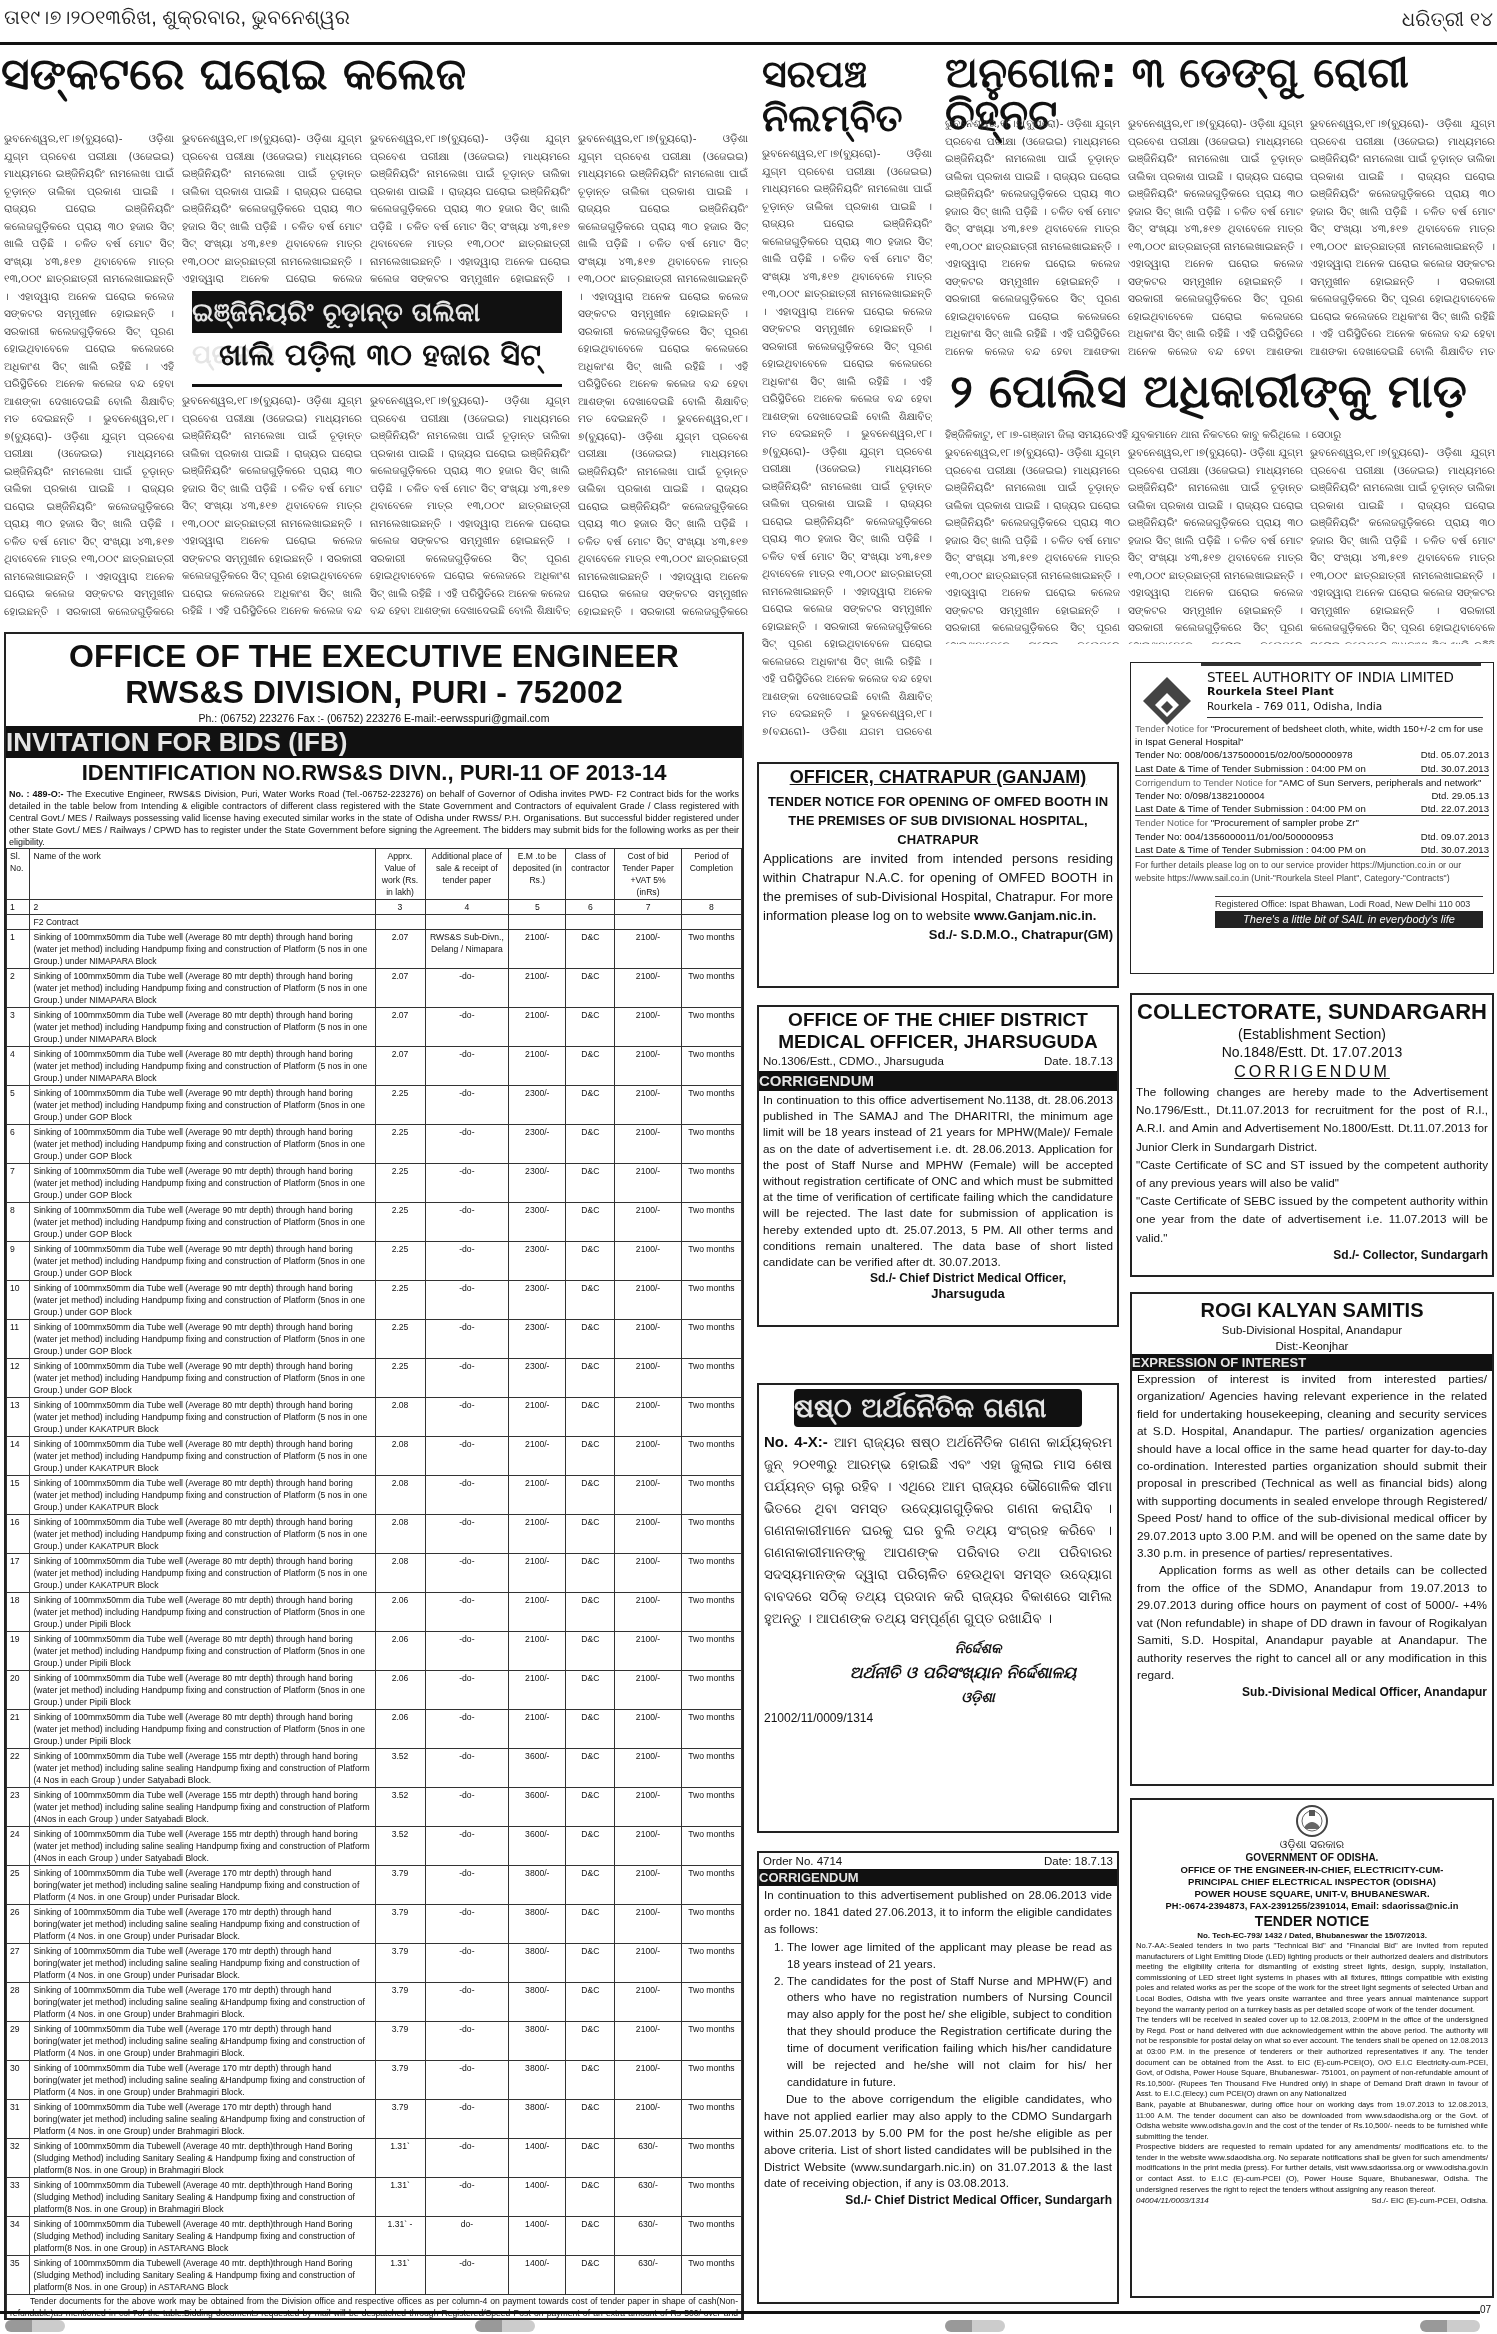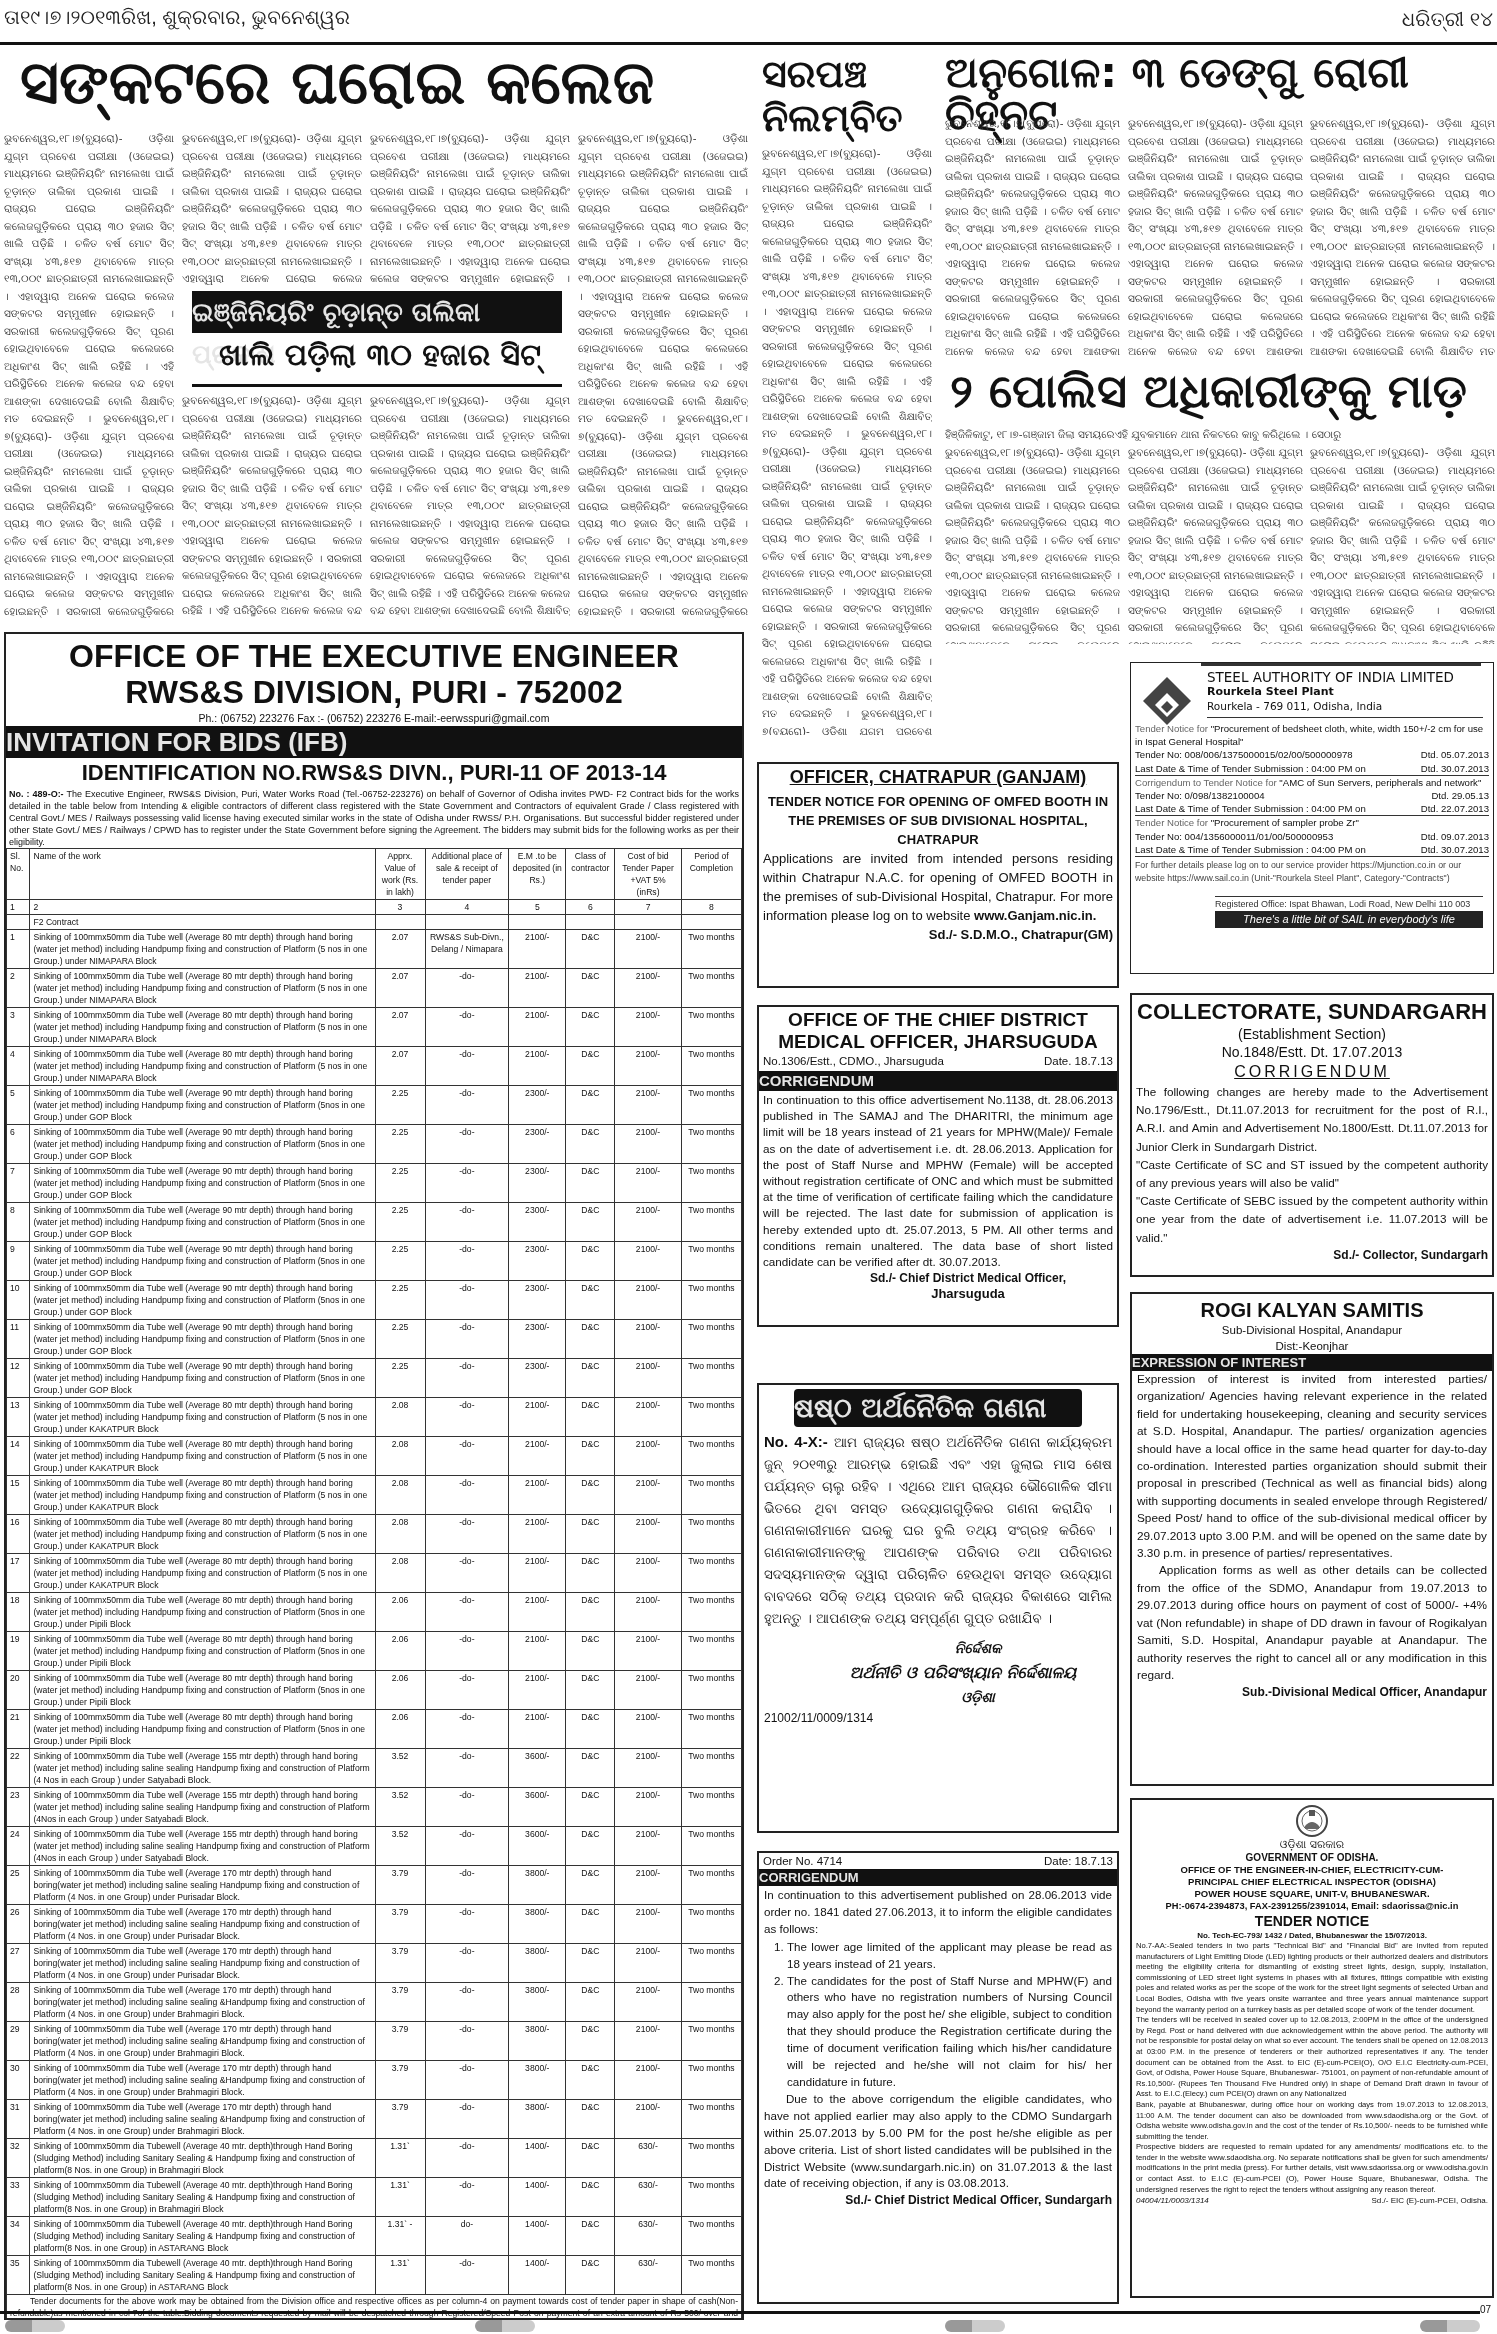--- a/index.html
+++ b/index.html
@@ -20,21 +20,21 @@
   .pill{height:12px;width:60px;border-radius:6px;background:linear-gradient(90deg,#999 0 45%,#ccc 45% 100%)}
 </style>
 </head>
 <body>
 
 <div class="abs top-bar">
   <div class="abs dateline">ତା୧୯।୭।୨୦୧୩ରିଖ, ଶୁକ୍ରବାର, ଭୁବନେଶ୍ୱର</div>
   <div class="abs pagename">ଧରିତ୍ରୀ ୧୪</div>
 </div>
 
-<div class="abs headline" style="left:20px;top:52px;font-size:60px;">ସଙ୍କଟରେ ଘରୋଇ କଲେଜ</div>
+<div class="abs headline" style="left:1px;top:52px;font-size:44px;">ସଙ୍କଟରେ ଘରୋଇ କଲେଜ</div>
 <div class="abs colt news-filler" style="left:4px;top:130px;width:170px;height:490px;">ଭୁବନେଶ୍ୱର,୧୮।୭(ବ୍ୟୁରୋ)- ଓଡ଼ିଶା ଯୁଗ୍ମ ପ୍ରବେଶ ପରୀକ୍ଷା (ଓଜେଇଇ) ମାଧ୍ୟମରେ ଇଞ୍ଜିନିୟରିଂ ନାମଲେଖା ପାଇଁ ଚୂଡ଼ାନ୍ତ ତାଲିକା ପ୍ରକାଶ ପାଇଛି । ରାଜ୍ୟର ଘରୋଇ ଇଞ୍ଜିନିୟରିଂ କଲେଜଗୁଡ଼ିକରେ ପ୍ରାୟ ୩୦ ହଜାର ସିଟ୍ ଖାଲି ପଡ଼ିଛି । ଚଳିତ ବର୍ଷ ମୋଟ ସିଟ୍ ସଂଖ୍ୟା ୪୩,୫୧୭ ଥିବାବେଳେ ମାତ୍ର ୧୩,୦୦୯ ଛାତ୍ରଛାତ୍ରୀ ନାମଲେଖାଇଛନ୍ତି । ଏହାଦ୍ୱାରା ଅନେକ ଘରୋଇ କଲେଜ ସଙ୍କଟର ସମ୍ମୁଖୀନ ହୋଇଛନ୍ତି । ସରକାରୀ କଲେଜଗୁଡ଼ିକରେ ସିଟ୍ ପୂରଣ ହୋଇଥିବାବେଳେ ଘରୋଇ କଲେଜରେ ଅଧିକାଂଶ ସିଟ୍ ଖାଲି ରହିଛି । ଏହି ପରିସ୍ଥିତିରେ ଅନେକ କଲେଜ ବନ୍ଦ ହେବା ଆଶଙ୍କା ଦେଖାଦେଇଛି ବୋଲି ଶିକ୍ଷାବିତ୍ ମତ ଦେଇଛନ୍ତି । ଭୁବନେଶ୍ୱର,୧୮।୭(ବ୍ୟୁରୋ)- ଓଡ଼ିଶା ଯୁଗ୍ମ ପ୍ରବେଶ ପରୀକ୍ଷା (ଓଜେଇଇ) ମାଧ୍ୟମରେ ଇଞ୍ଜିନିୟରିଂ ନାମଲେଖା ପାଇଁ ଚୂଡ଼ାନ୍ତ ତାଲିକା ପ୍ରକାଶ ପାଇଛି । ରାଜ୍ୟର ଘରୋଇ ଇଞ୍ଜିନିୟରିଂ କଲେଜଗୁଡ଼ିକରେ ପ୍ରାୟ ୩୦ ହଜାର ସିଟ୍ ଖାଲି ପଡ଼ିଛି । ଚଳିତ ବର୍ଷ ମୋଟ ସିଟ୍ ସଂଖ୍ୟା ୪୩,୫୧୭ ଥିବାବେଳେ ମାତ୍ର ୧୩,୦୦୯ ଛାତ୍ରଛାତ୍ରୀ ନାମଲେଖାଇଛନ୍ତି । ଏହାଦ୍ୱାରା ଅନେକ ଘରୋଇ କଲେଜ ସଙ୍କଟର ସମ୍ମୁଖୀନ ହୋଇଛନ୍ତି । ସରକାରୀ କଲେଜଗୁଡ଼ିକରେ ସିଟ୍ ପୂରଣ ହୋଇଥିବାବେଳେ ଘରୋଇ କଲେଜରେ ଅଧିକାଂଶ ସିଟ୍ ଖାଲି ରହିଛି । ଏହି ପରିସ୍ଥିତିରେ ଅନେକ କଲେଜ ବନ୍ଦ ହେବା ଆଶଙ୍କା ଦେଖାଦେଇଛି ବୋଲି ଶିକ୍ଷାବିତ୍ ମତ ଦେଇଛନ୍ତି । ଭୁବନେଶ୍ୱର,୧୮।୭(ବ୍ୟୁରୋ)- ଓଡ଼ିଶା ଯୁଗ୍ମ ପ୍ରବେଶ ପରୀକ୍ଷା (ଓଜେଇଇ) ମାଧ୍ୟମରେ ଇଞ୍ଜିନିୟରିଂ ନାମଲେଖା ପାଇଁ ଚୂଡ଼ାନ୍ତ ତାଲିକା ପ୍ରକାଶ ପାଇଛି । ରାଜ୍ୟର ଘରୋଇ ଇଞ୍ଜିନିୟରିଂ କଲେଜଗୁଡ଼ିକରେ ପ୍ରାୟ ୩୦ ହଜାର ସିଟ୍ ଖାଲି ପଡ଼ିଛି । ଚଳିତ ବର୍ଷ ମୋଟ ସିଟ୍ ସଂଖ୍ୟା ୪୩,୫୧୭ ଥିବାବେଳେ ମାତ୍ର ୧୩,୦୦୯ ଛାତ୍ରଛାତ୍ରୀ ନାମଲେଖାଇଛନ୍ତି । ଏହାଦ୍ୱାରା ଅନେକ ଘରୋଇ କଲେଜ ସଙ୍କଟର ସମ୍ମୁଖୀନ ହୋଇଛନ୍ତି । ସରକାରୀ କଲେଜଗୁଡ଼ିକରେ ସିଟ୍ ପୂରଣ ହୋଇଥିବାବେଳେ ଘରୋଇ କଲେଜରେ ଅଧିକାଂଶ ସିଟ୍ ଖାଲି ରହିଛି । ଏହି ପରିସ୍ଥିତିରେ ଅନେକ କଲେଜ ବନ୍ଦ ହେବା ଆଶଙ୍କା ଦେଖାଦେଇଛି ବୋଲି ଶିକ୍ଷାବିତ୍ ମତ ଦେଇଛନ୍ତି । ଭୁବନେଶ୍ୱର,୧୮।୭(ବ୍ୟୁରୋ)- ଓଡ଼ିଶା ଯୁଗ୍ମ ପ୍ରବେଶ ପରୀକ୍ଷା (ଓଜେଇଇ) ମାଧ୍ୟମରେ ଇଞ୍ଜିନିୟରିଂ ନାମଲେଖା ପାଇଁ ଚୂଡ଼ାନ୍ତ ତାଲିକା ପ୍ରକାଶ ପାଇଛି । ରାଜ୍ୟର ଘରୋଇ ଇଞ୍ଜିନିୟରିଂ କଲେଜଗୁଡ଼ିକରେ ପ୍ରାୟ ୩୦ ହଜାର ସିଟ୍ ଖାଲି ପଡ଼ିଛି । ଚଳିତ ବର୍ଷ ମୋଟ ସିଟ୍ ସଂଖ୍ୟା ୪୩,୫୧୭ ଥିବାବେଳେ ମାତ୍ର ୧୩,୦୦୯ ଛାତ୍ରଛାତ୍ରୀ ନାମଲେଖାଇଛନ୍ତି । ଏହାଦ୍ୱାରା ଅନେକ ଘରୋଇ କଲେଜ ସଙ୍କଟର ସମ୍ମୁଖୀନ ହୋଇଛନ୍ତି । ସରକାରୀ କଲେଜଗୁଡ଼ିକରେ ସିଟ୍ ପୂରଣ ହୋଇଥିବାବେଳେ ଘରୋଇ କଲେଜରେ ଅଧିକାଂଶ ସିଟ୍ ଖାଲି ରହିଛି । ଏହି ପରିସ୍ଥିତିରେ ଅନେକ କଲେଜ ବନ୍ଦ ହେବା ଆଶଙ୍କା ଦେଖାଦେଇଛି ବୋଲି ଶିକ୍ଷାବିତ୍ ମତ ଦେଇଛନ୍ତି । </div>
 <div class="abs colt news-filler" style="left:182px;top:130px;width:180px;height:155px;">ଭୁବନେଶ୍ୱର,୧୮।୭(ବ୍ୟୁରୋ)- ଓଡ଼ିଶା ଯୁଗ୍ମ ପ୍ରବେଶ ପରୀକ୍ଷା (ଓଜେଇଇ) ମାଧ୍ୟମରେ ଇଞ୍ଜିନିୟରିଂ ନାମଲେଖା ପାଇଁ ଚୂଡ଼ାନ୍ତ ତାଲିକା ପ୍ରକାଶ ପାଇଛି । ରାଜ୍ୟର ଘରୋଇ ଇଞ୍ଜିନିୟରିଂ କଲେଜଗୁଡ଼ିକରେ ପ୍ରାୟ ୩୦ ହଜାର ସିଟ୍ ଖାଲି ପଡ଼ିଛି । ଚଳିତ ବର୍ଷ ମୋଟ ସିଟ୍ ସଂଖ୍ୟା ୪୩,୫୧୭ ଥିବାବେଳେ ମାତ୍ର ୧୩,୦୦୯ ଛାତ୍ରଛାତ୍ରୀ ନାମଲେଖାଇଛନ୍ତି । ଏହାଦ୍ୱାରା ଅନେକ ଘରୋଇ କଲେଜ ସଙ୍କଟର ସମ୍ମୁଖୀନ ହୋଇଛନ୍ତି । ସରକାରୀ କଲେଜଗୁଡ଼ିକରେ ସିଟ୍ ପୂରଣ ହୋଇଥିବାବେଳେ ଘରୋଇ କଲେଜରେ ଅଧିକାଂଶ ସିଟ୍ ଖାଲି ରହିଛି । ଏହି ପରିସ୍ଥିତିରେ ଅନେକ କଲେଜ ବନ୍ଦ ହେବା ଆଶଙ୍କା ଦେଖାଦେଇଛି ବୋଲି ଶିକ୍ଷାବିତ୍ ମତ ଦେଇଛନ୍ତି । ଭୁବନେଶ୍ୱର,୧୮।୭(ବ୍ୟୁରୋ)- ଓଡ଼ିଶା ଯୁଗ୍ମ ପ୍ରବେଶ ପରୀକ୍ଷା (ଓଜେଇଇ) ମାଧ୍ୟମରେ ଇଞ୍ଜିନିୟରିଂ ନାମଲେଖା ପାଇଁ ଚୂଡ଼ାନ୍ତ ତାଲିକା ପ୍ରକାଶ ପାଇଛି । ରାଜ୍ୟର ଘରୋଇ ଇଞ୍ଜିନିୟରିଂ କଲେଜଗୁଡ଼ିକରେ ପ୍ରାୟ ୩୦ ହଜାର ସିଟ୍ ଖାଲି ପଡ଼ିଛି । ଚଳିତ ବର୍ଷ ମୋଟ ସିଟ୍ ସଂଖ୍ୟା ୪୩,୫୧୭ ଥିବାବେଳେ ମାତ୍ର ୧୩,୦୦୯ ଛାତ୍ରଛାତ୍ରୀ ନାମଲେଖାଇଛନ୍ତି । ଏହାଦ୍ୱାରା ଅନେକ ଘରୋଇ କଲେଜ ସଙ୍କଟର ସମ୍ମୁଖୀନ ହୋଇଛନ୍ତି । ସରକାରୀ କଲେଜଗୁଡ଼ିକରେ ସିଟ୍ ପୂରଣ ହୋଇଥିବାବେଳେ ଘରୋଇ କଲେଜରେ ଅଧିକାଂଶ ସିଟ୍ ଖାଲି ରହିଛି । ଏହି ପରିସ୍ଥିତିରେ ଅନେକ କଲେଜ ବନ୍ଦ ହେବା ଆଶଙ୍କା ଦେଖାଦେଇଛି ବୋଲି ଶିକ୍ଷାବିତ୍ ମତ ଦେଇଛନ୍ତି । ଭୁବନେଶ୍ୱର,୧୮।୭(ବ୍ୟୁରୋ)- ଓଡ଼ିଶା ଯୁଗ୍ମ ପ୍ରବେଶ ପରୀକ୍ଷା (ଓଜେଇଇ) ମାଧ୍ୟମରେ ଇଞ୍ଜିନିୟରିଂ ନାମଲେଖା ପାଇଁ ଚୂଡ଼ାନ୍ତ ତାଲିକା ପ୍ରକାଶ ପାଇଛି । ରାଜ୍ୟର ଘରୋଇ ଇଞ୍ଜିନିୟରିଂ କଲେଜଗୁଡ଼ିକରେ ପ୍ରାୟ ୩୦ ହଜାର ସିଟ୍ ଖାଲି ପଡ଼ିଛି । ଚଳିତ ବର୍ଷ ମୋଟ ସିଟ୍ ସଂଖ୍ୟା ୪୩,୫୧୭ ଥିବାବେଳେ ମାତ୍ର ୧୩,୦୦୯ ଛାତ୍ରଛାତ୍ରୀ ନାମଲେଖାଇଛନ୍ତି । ଏହାଦ୍ୱାରା ଅନେକ ଘରୋଇ କଲେଜ ସଙ୍କଟର ସମ୍ମୁଖୀନ ହୋଇଛନ୍ତି । ସରକାରୀ କଲେଜଗୁଡ଼ିକରେ ସିଟ୍ ପୂରଣ ହୋଇଥିବାବେଳେ ଘରୋଇ କଲେଜରେ ଅଧିକାଂଶ ସିଟ୍ ଖାଲି ରହିଛି । ଏହି ପରିସ୍ଥିତିରେ ଅନେକ କଲେଜ ବନ୍ଦ ହେବା ଆଶଙ୍କା ଦେଖାଦେଇଛି ବୋଲି ଶିକ୍ଷାବିତ୍ ମତ ଦେଇଛନ୍ତି । ଭୁବନେଶ୍ୱର,୧୮।୭(ବ୍ୟୁରୋ)- ଓଡ଼ିଶା ଯୁଗ୍ମ ପ୍ରବେଶ ପରୀକ୍ଷା (ଓଜେଇଇ) ମାଧ୍ୟମରେ ଇଞ୍ଜିନିୟରିଂ ନାମଲେଖା ପାଇଁ ଚୂଡ଼ାନ୍ତ ତାଲିକା ପ୍ରକାଶ ପାଇଛି । ରାଜ୍ୟର ଘରୋଇ ଇଞ୍ଜିନିୟରିଂ କଲେଜଗୁଡ଼ିକରେ ପ୍ରାୟ ୩୦ ହଜାର ସିଟ୍ ଖାଲି ପଡ଼ିଛି । ଚଳିତ ବର୍ଷ ମୋଟ ସିଟ୍ ସଂଖ୍ୟା ୪୩,୫୧୭ ଥିବାବେଳେ ମାତ୍ର ୧୩,୦୦୯ ଛାତ୍ରଛାତ୍ରୀ ନାମଲେଖାଇଛନ୍ତି । ଏହାଦ୍ୱାରା ଅନେକ ଘରୋଇ କଲେଜ ସଙ୍କଟର ସମ୍ମୁଖୀନ ହୋଇଛନ୍ତି । ସରକାରୀ କଲେଜଗୁଡ଼ିକରେ ସିଟ୍ ପୂରଣ ହୋଇଥିବାବେଳେ ଘରୋଇ କଲେଜରେ ଅଧିକାଂଶ ସିଟ୍ ଖାଲି ରହିଛି । ଏହି ପରିସ୍ଥିତିରେ ଅନେକ କଲେଜ ବନ୍ଦ ହେବା ଆଶଙ୍କା ଦେଖାଦେଇଛି ବୋଲି ଶିକ୍ଷାବିତ୍ ମତ ଦେଇଛନ୍ତି । </div>
 <div class="abs colt news-filler" style="left:370px;top:130px;width:200px;height:155px;">ଭୁବନେଶ୍ୱର,୧୮।୭(ବ୍ୟୁରୋ)- ଓଡ଼ିଶା ଯୁଗ୍ମ ପ୍ରବେଶ ପରୀକ୍ଷା (ଓଜେଇଇ) ମାଧ୍ୟମରେ ଇଞ୍ଜିନିୟରିଂ ନାମଲେଖା ପାଇଁ ଚୂଡ଼ାନ୍ତ ତାଲିକା ପ୍ରକାଶ ପାଇଛି । ରାଜ୍ୟର ଘରୋଇ ଇଞ୍ଜିନିୟରିଂ କଲେଜଗୁଡ଼ିକରେ ପ୍ରାୟ ୩୦ ହଜାର ସିଟ୍ ଖାଲି ପଡ଼ିଛି । ଚଳିତ ବର୍ଷ ମୋଟ ସିଟ୍ ସଂଖ୍ୟା ୪୩,୫୧୭ ଥିବାବେଳେ ମାତ୍ର ୧୩,୦୦୯ ଛାତ୍ରଛାତ୍ରୀ ନାମଲେଖାଇଛନ୍ତି । ଏହାଦ୍ୱାରା ଅନେକ ଘରୋଇ କଲେଜ ସଙ୍କଟର ସମ୍ମୁଖୀନ ହୋଇଛନ୍ତି । ସରକାରୀ କଲେଜଗୁଡ଼ିକରେ ସିଟ୍ ପୂରଣ ହୋଇଥିବାବେଳେ ଘରୋଇ କଲେଜରେ ଅଧିକାଂଶ ସିଟ୍ ଖାଲି ରହିଛି । ଏହି ପରିସ୍ଥିତିରେ ଅନେକ କଲେଜ ବନ୍ଦ ହେବା ଆଶଙ୍କା ଦେଖାଦେଇଛି ବୋଲି ଶିକ୍ଷାବିତ୍ ମତ ଦେଇଛନ୍ତି । ଭୁବନେଶ୍ୱର,୧୮।୭(ବ୍ୟୁରୋ)- ଓଡ଼ିଶା ଯୁଗ୍ମ ପ୍ରବେଶ ପରୀକ୍ଷା (ଓଜେଇଇ) ମାଧ୍ୟମରେ ଇଞ୍ଜିନିୟରିଂ ନାମଲେଖା ପାଇଁ ଚୂଡ଼ାନ୍ତ ତାଲିକା ପ୍ରକାଶ ପାଇଛି । ରାଜ୍ୟର ଘରୋଇ ଇଞ୍ଜିନିୟରିଂ କଲେଜଗୁଡ଼ିକରେ ପ୍ରାୟ ୩୦ ହଜାର ସିଟ୍ ଖାଲି ପଡ଼ିଛି । ଚଳିତ ବର୍ଷ ମୋଟ ସିଟ୍ ସଂଖ୍ୟା ୪୩,୫୧୭ ଥିବାବେଳେ ମାତ୍ର ୧୩,୦୦୯ ଛାତ୍ରଛାତ୍ରୀ ନାମଲେଖାଇଛନ୍ତି । ଏହାଦ୍ୱାରା ଅନେକ ଘରୋଇ କଲେଜ ସଙ୍କଟର ସମ୍ମୁଖୀନ ହୋଇଛନ୍ତି । ସରକାରୀ କଲେଜଗୁଡ଼ିକରେ ସିଟ୍ ପୂରଣ ହୋଇଥିବାବେଳେ ଘରୋଇ କଲେଜରେ ଅଧିକାଂଶ ସିଟ୍ ଖାଲି ରହିଛି । ଏହି ପରିସ୍ଥିତିରେ ଅନେକ କଲେଜ ବନ୍ଦ ହେବା ଆଶଙ୍କା ଦେଖାଦେଇଛି ବୋଲି ଶିକ୍ଷାବିତ୍ ମତ ଦେଇଛନ୍ତି । ଭୁବନେଶ୍ୱର,୧୮।୭(ବ୍ୟୁରୋ)- ଓଡ଼ିଶା ଯୁଗ୍ମ ପ୍ରବେଶ ପରୀକ୍ଷା (ଓଜେଇଇ) ମାଧ୍ୟମରେ ଇଞ୍ଜିନିୟରିଂ ନାମଲେଖା ପାଇଁ ଚୂଡ଼ାନ୍ତ ତାଲିକା ପ୍ରକାଶ ପାଇଛି । ରାଜ୍ୟର ଘରୋଇ ଇଞ୍ଜିନିୟରିଂ କଲେଜଗୁଡ଼ିକରେ ପ୍ରାୟ ୩୦ ହଜାର ସିଟ୍ ଖାଲି ପଡ଼ିଛି । ଚଳିତ ବର୍ଷ ମୋଟ ସିଟ୍ ସଂଖ୍ୟା ୪୩,୫୧୭ ଥିବାବେଳେ ମାତ୍ର ୧୩,୦୦୯ ଛାତ୍ରଛାତ୍ରୀ ନାମଲେଖାଇଛନ୍ତି । ଏହାଦ୍ୱାରା ଅନେକ ଘରୋଇ କଲେଜ ସଙ୍କଟର ସମ୍ମୁଖୀନ ହୋଇଛନ୍ତି । ସରକାରୀ କଲେଜଗୁଡ଼ିକରେ ସିଟ୍ ପୂରଣ ହୋଇଥିବାବେଳେ ଘରୋଇ କଲେଜରେ ଅଧିକାଂଶ ସିଟ୍ ଖାଲି ରହିଛି । ଏହି ପରିସ୍ଥିତିରେ ଅନେକ କଲେଜ ବନ୍ଦ ହେବା ଆଶଙ୍କା ଦେଖାଦେଇଛି ବୋଲି ଶିକ୍ଷାବିତ୍ ମତ ଦେଇଛନ୍ତି । ଭୁବନେଶ୍ୱର,୧୮।୭(ବ୍ୟୁରୋ)- ଓଡ଼ିଶା ଯୁଗ୍ମ ପ୍ରବେଶ ପରୀକ୍ଷା (ଓଜେଇଇ) ମାଧ୍ୟମରେ ଇଞ୍ଜିନିୟରିଂ ନାମଲେଖା ପାଇଁ ଚୂଡ଼ାନ୍ତ ତାଲିକା ପ୍ରକାଶ ପାଇଛି । ରାଜ୍ୟର ଘରୋଇ ଇଞ୍ଜିନିୟରିଂ କଲେଜଗୁଡ଼ିକରେ ପ୍ରାୟ ୩୦ ହଜାର ସିଟ୍ ଖାଲି ପଡ଼ିଛି । ଚଳିତ ବର୍ଷ ମୋଟ ସିଟ୍ ସଂଖ୍ୟା ୪୩,୫୧୭ ଥିବାବେଳେ ମାତ୍ର ୧୩,୦୦୯ ଛାତ୍ରଛାତ୍ରୀ ନାମଲେଖାଇଛନ୍ତି । ଏହାଦ୍ୱାରା ଅନେକ ଘରୋଇ କଲେଜ ସଙ୍କଟର ସମ୍ମୁଖୀନ ହୋଇଛନ୍ତି । ସରକାରୀ କଲେଜଗୁଡ଼ିକରେ ସିଟ୍ ପୂରଣ ହୋଇଥିବାବେଳେ ଘରୋଇ କଲେଜରେ ଅଧିକାଂଶ ସିଟ୍ ଖାଲି ରହିଛି । ଏହି ପରିସ୍ଥିତିରେ ଅନେକ କଲେଜ ବନ୍ଦ ହେବା ଆଶଙ୍କା ଦେଖାଦେଇଛି ବୋଲି ଶିକ୍ଷାବିତ୍ ମତ ଦେଇଛନ୍ତି । </div>
 <div class="abs blackbar headline" style="left:192px;top:291px;width:370px;height:42px;font-size:26px;line-height:42px;">ଇଞ୍ଜିନିୟରିଂ ଚୂଡ଼ାନ୍ତ ତାଲିକା ପ୍ରକାଶ</div>
 <div class="abs headline" style="left:195px;top:340px;width:370px;font-size:30px;text-align:center;">ଖାଲି ପଡ଼ିଲା ୩୦ ହଜାର ସିଟ୍</div>
 <div class="abs" style="left:192px;top:384px;width:370px;border-top:3px solid #111"></div>
 <div class="abs colt news-filler" style="left:182px;top:392px;width:180px;height:228px;">ଭୁବନେଶ୍ୱର,୧୮।୭(ବ୍ୟୁରୋ)- ଓଡ଼ିଶା ଯୁଗ୍ମ ପ୍ରବେଶ ପରୀକ୍ଷା (ଓଜେଇଇ) ମାଧ୍ୟମରେ ଇଞ୍ଜିନିୟରିଂ ନାମଲେଖା ପାଇଁ ଚୂଡ଼ାନ୍ତ ତାଲିକା ପ୍ରକାଶ ପାଇଛି । ରାଜ୍ୟର ଘରୋଇ ଇଞ୍ଜିନିୟରିଂ କଲେଜଗୁଡ଼ିକରେ ପ୍ରାୟ ୩୦ ହଜାର ସିଟ୍ ଖାଲି ପଡ଼ିଛି । ଚଳିତ ବର୍ଷ ମୋଟ ସିଟ୍ ସଂଖ୍ୟା ୪୩,୫୧୭ ଥିବାବେଳେ ମାତ୍ର ୧୩,୦୦୯ ଛାତ୍ରଛାତ୍ରୀ ନାମଲେଖାଇଛନ୍ତି । ଏହାଦ୍ୱାରା ଅନେକ ଘରୋଇ କଲେଜ ସଙ୍କଟର ସମ୍ମୁଖୀନ ହୋଇଛନ୍ତି । ସରକାରୀ କଲେଜଗୁଡ଼ିକରେ ସିଟ୍ ପୂରଣ ହୋଇଥିବାବେଳେ ଘରୋଇ କଲେଜରେ ଅଧିକାଂଶ ସିଟ୍ ଖାଲି ରହିଛି । ଏହି ପରିସ୍ଥିତିରେ ଅନେକ କଲେଜ ବନ୍ଦ ହେବା ଆଶଙ୍କା ଦେଖାଦେଇଛି ବୋଲି ଶିକ୍ଷାବିତ୍ ମତ ଦେଇଛନ୍ତି । ଭୁବନେଶ୍ୱର,୧୮।୭(ବ୍ୟୁରୋ)- ଓଡ଼ିଶା ଯୁଗ୍ମ ପ୍ରବେଶ ପରୀକ୍ଷା (ଓଜେଇଇ) ମାଧ୍ୟମରେ ଇଞ୍ଜିନିୟରିଂ ନାମଲେଖା ପାଇଁ ଚୂଡ଼ାନ୍ତ ତାଲିକା ପ୍ରକାଶ ପାଇଛି । ରାଜ୍ୟର ଘରୋଇ ଇଞ୍ଜିନିୟରିଂ କଲେଜଗୁଡ଼ିକରେ ପ୍ରାୟ ୩୦ ହଜାର ସିଟ୍ ଖାଲି ପଡ଼ିଛି । ଚଳିତ ବର୍ଷ ମୋଟ ସିଟ୍ ସଂଖ୍ୟା ୪୩,୫୧୭ ଥିବାବେଳେ ମାତ୍ର ୧୩,୦୦୯ ଛାତ୍ରଛାତ୍ରୀ ନାମଲେଖାଇଛନ୍ତି । ଏହାଦ୍ୱାରା ଅନେକ ଘରୋଇ କଲେଜ ସଙ୍କଟର ସମ୍ମୁଖୀନ ହୋଇଛନ୍ତି । ସରକାରୀ କଲେଜଗୁଡ଼ିକରେ ସିଟ୍ ପୂରଣ ହୋଇଥିବାବେଳେ ଘରୋଇ କଲେଜରେ ଅଧିକାଂଶ ସିଟ୍ ଖାଲି ରହିଛି । ଏହି ପରିସ୍ଥିତିରେ ଅନେକ କଲେଜ ବନ୍ଦ ହେବା ଆଶଙ୍କା ଦେଖାଦେଇଛି ବୋଲି ଶିକ୍ଷାବିତ୍ ମତ ଦେଇଛନ୍ତି । ଭୁବନେଶ୍ୱର,୧୮।୭(ବ୍ୟୁରୋ)- ଓଡ଼ିଶା ଯୁଗ୍ମ ପ୍ରବେଶ ପରୀକ୍ଷା (ଓଜେଇଇ) ମାଧ୍ୟମରେ ଇଞ୍ଜିନିୟରିଂ ନାମଲେଖା ପାଇଁ ଚୂଡ଼ାନ୍ତ ତାଲିକା ପ୍ରକାଶ ପାଇଛି । ରାଜ୍ୟର ଘରୋଇ ଇଞ୍ଜିନିୟରିଂ କଲେଜଗୁଡ଼ିକରେ ପ୍ରାୟ ୩୦ ହଜାର ସିଟ୍ ଖାଲି ପଡ଼ିଛି । ଚଳିତ ବର୍ଷ ମୋଟ ସିଟ୍ ସଂଖ୍ୟା ୪୩,୫୧୭ ଥିବାବେଳେ ମାତ୍ର ୧୩,୦୦୯ ଛାତ୍ରଛାତ୍ରୀ ନାମଲେଖାଇଛନ୍ତି । ଏହାଦ୍ୱାରା ଅନେକ ଘରୋଇ କଲେଜ ସଙ୍କଟର ସମ୍ମୁଖୀନ ହୋଇଛନ୍ତି । ସରକାରୀ କଲେଜଗୁଡ଼ିକରେ ସିଟ୍ ପୂରଣ ହୋଇଥିବାବେଳେ ଘରୋଇ କଲେଜରେ ଅଧିକାଂଶ ସିଟ୍ ଖାଲି ରହିଛି । ଏହି ପରିସ୍ଥିତିରେ ଅନେକ କଲେଜ ବନ୍ଦ ହେବା ଆଶଙ୍କା ଦେଖାଦେଇଛି ବୋଲି ଶିକ୍ଷାବିତ୍ ମତ ଦେଇଛନ୍ତି । ଭୁବନେଶ୍ୱର,୧୮।୭(ବ୍ୟୁରୋ)- ଓଡ଼ିଶା ଯୁଗ୍ମ ପ୍ରବେଶ ପରୀକ୍ଷା (ଓଜେଇଇ) ମାଧ୍ୟମରେ ଇଞ୍ଜିନିୟରିଂ ନାମଲେଖା ପାଇଁ ଚୂଡ଼ାନ୍ତ ତାଲିକା ପ୍ରକାଶ ପାଇଛି । ରାଜ୍ୟର ଘରୋଇ ଇଞ୍ଜିନିୟରିଂ କଲେଜଗୁଡ଼ିକରେ ପ୍ରାୟ ୩୦ ହଜାର ସିଟ୍ ଖାଲି ପଡ଼ିଛି । ଚଳିତ ବର୍ଷ ମୋଟ ସିଟ୍ ସଂଖ୍ୟା ୪୩,୫୧୭ ଥିବାବେଳେ ମାତ୍ର ୧୩,୦୦୯ ଛାତ୍ରଛାତ୍ରୀ ନାମଲେଖାଇଛନ୍ତି । ଏହାଦ୍ୱାରା ଅନେକ ଘରୋଇ କଲେଜ ସଙ୍କଟର ସମ୍ମୁଖୀନ ହୋଇଛନ୍ତି । ସରକାରୀ କଲେଜଗୁଡ଼ିକରେ ସିଟ୍ ପୂରଣ ହୋଇଥିବାବେଳେ ଘରୋଇ କଲେଜରେ ଅଧିକାଂଶ ସିଟ୍ ଖାଲି ରହିଛି । ଏହି ପରିସ୍ଥିତିରେ ଅନେକ କଲେଜ ବନ୍ଦ ହେବା ଆଶଙ୍କା ଦେଖାଦେଇଛି ବୋଲି ଶିକ୍ଷାବିତ୍ ମତ ଦେଇଛନ୍ତି । </div>
 <div class="abs colt news-filler" style="left:370px;top:392px;width:200px;height:228px;">ଭୁବନେଶ୍ୱର,୧୮।୭(ବ୍ୟୁରୋ)- ଓଡ଼ିଶା ଯୁଗ୍ମ ପ୍ରବେଶ ପରୀକ୍ଷା (ଓଜେଇଇ) ମାଧ୍ୟମରେ ଇଞ୍ଜିନିୟରିଂ ନାମଲେଖା ପାଇଁ ଚୂଡ଼ାନ୍ତ ତାଲିକା ପ୍ରକାଶ ପାଇଛି । ରାଜ୍ୟର ଘରୋଇ ଇଞ୍ଜିନିୟରିଂ କଲେଜଗୁଡ଼ିକରେ ପ୍ରାୟ ୩୦ ହଜାର ସିଟ୍ ଖାଲି ପଡ଼ିଛି । ଚଳିତ ବର୍ଷ ମୋଟ ସିଟ୍ ସଂଖ୍ୟା ୪୩,୫୧୭ ଥିବାବେଳେ ମାତ୍ର ୧୩,୦୦୯ ଛାତ୍ରଛାତ୍ରୀ ନାମଲେଖାଇଛନ୍ତି । ଏହାଦ୍ୱାରା ଅନେକ ଘରୋଇ କଲେଜ ସଙ୍କଟର ସମ୍ମୁଖୀନ ହୋଇଛନ୍ତି । ସରକାରୀ କଲେଜଗୁଡ଼ିକରେ ସିଟ୍ ପୂରଣ ହୋଇଥିବାବେଳେ ଘରୋଇ କଲେଜରେ ଅଧିକାଂଶ ସିଟ୍ ଖାଲି ରହିଛି । ଏହି ପରିସ୍ଥିତିରେ ଅନେକ କଲେଜ ବନ୍ଦ ହେବା ଆଶଙ୍କା ଦେଖାଦେଇଛି ବୋଲି ଶିକ୍ଷାବିତ୍ ମତ ଦେଇଛନ୍ତି । ଭୁବନେଶ୍ୱର,୧୮।୭(ବ୍ୟୁରୋ)- ଓଡ଼ିଶା ଯୁଗ୍ମ ପ୍ରବେଶ ପରୀକ୍ଷା (ଓଜେଇଇ) ମାଧ୍ୟମରେ ଇଞ୍ଜିନିୟରିଂ ନାମଲେଖା ପାଇଁ ଚୂଡ଼ାନ୍ତ ତାଲିକା ପ୍ରକାଶ ପାଇଛି । ରାଜ୍ୟର ଘରୋଇ ଇଞ୍ଜିନିୟରିଂ କଲେଜଗୁଡ଼ିକରେ ପ୍ରାୟ ୩୦ ହଜାର ସିଟ୍ ଖାଲି ପଡ଼ିଛି । ଚଳିତ ବର୍ଷ ମୋଟ ସିଟ୍ ସଂଖ୍ୟା ୪୩,୫୧୭ ଥିବାବେଳେ ମାତ୍ର ୧୩,୦୦୯ ଛାତ୍ରଛାତ୍ରୀ ନାମଲେଖାଇଛନ୍ତି । ଏହାଦ୍ୱାରା ଅନେକ ଘରୋଇ କଲେଜ ସଙ୍କଟର ସମ୍ମୁଖୀନ ହୋଇଛନ୍ତି । ସରକାରୀ କଲେଜଗୁଡ଼ିକରେ ସିଟ୍ ପୂରଣ ହୋଇଥିବାବେଳେ ଘରୋଇ କଲେଜରେ ଅଧିକାଂଶ ସିଟ୍ ଖାଲି ରହିଛି । ଏହି ପରିସ୍ଥିତିରେ ଅନେକ କଲେଜ ବନ୍ଦ ହେବା ଆଶଙ୍କା ଦେଖାଦେଇଛି ବୋଲି ଶିକ୍ଷାବିତ୍ ମତ ଦେଇଛନ୍ତି । ଭୁବନେଶ୍ୱର,୧୮।୭(ବ୍ୟୁରୋ)- ଓଡ଼ିଶା ଯୁଗ୍ମ ପ୍ରବେଶ ପରୀକ୍ଷା (ଓଜେଇଇ) ମାଧ୍ୟମରେ ଇଞ୍ଜିନିୟରିଂ ନାମଲେଖା ପାଇଁ ଚୂଡ଼ାନ୍ତ ତାଲିକା ପ୍ରକାଶ ପାଇଛି । ରାଜ୍ୟର ଘରୋଇ ଇଞ୍ଜିନିୟରିଂ କଲେଜଗୁଡ଼ିକରେ ପ୍ରାୟ ୩୦ ହଜାର ସିଟ୍ ଖାଲି ପଡ଼ିଛି । ଚଳିତ ବର୍ଷ ମୋଟ ସିଟ୍ ସଂଖ୍ୟା ୪୩,୫୧୭ ଥିବାବେଳେ ମାତ୍ର ୧୩,୦୦୯ ଛାତ୍ରଛାତ୍ରୀ ନାମଲେଖାଇଛନ୍ତି । ଏହାଦ୍ୱାରା ଅନେକ ଘରୋଇ କଲେଜ ସଙ୍କଟର ସମ୍ମୁଖୀନ ହୋଇଛନ୍ତି । ସରକାରୀ କଲେଜଗୁଡ଼ିକରେ ସିଟ୍ ପୂରଣ ହୋଇଥିବାବେଳେ ଘରୋଇ କଲେଜରେ ଅଧିକାଂଶ ସିଟ୍ ଖାଲି ରହିଛି । ଏହି ପରିସ୍ଥିତିରେ ଅନେକ କଲେଜ ବନ୍ଦ ହେବା ଆଶଙ୍କା ଦେଖାଦେଇଛି ବୋଲି ଶିକ୍ଷାବିତ୍ ମତ ଦେଇଛନ୍ତି । ଭୁବନେଶ୍ୱର,୧୮।୭(ବ୍ୟୁରୋ)- ଓଡ଼ିଶା ଯୁଗ୍ମ ପ୍ରବେଶ ପରୀକ୍ଷା (ଓଜେଇଇ) ମାଧ୍ୟମରେ ଇଞ୍ଜିନିୟରିଂ ନାମଲେଖା ପାଇଁ ଚୂଡ଼ାନ୍ତ ତାଲିକା ପ୍ରକାଶ ପାଇଛି । ରାଜ୍ୟର ଘରୋଇ ଇଞ୍ଜିନିୟରିଂ କଲେଜଗୁଡ଼ିକରେ ପ୍ରାୟ ୩୦ ହଜାର ସିଟ୍ ଖାଲି ପଡ଼ିଛି । ଚଳିତ ବର୍ଷ ମୋଟ ସିଟ୍ ସଂଖ୍ୟା ୪୩,୫୧୭ ଥିବାବେଳେ ମାତ୍ର ୧୩,୦୦୯ ଛାତ୍ରଛାତ୍ରୀ ନାମଲେଖାଇଛନ୍ତି । ଏହାଦ୍ୱାରା ଅନେକ ଘରୋଇ କଲେଜ ସଙ୍କଟର ସମ୍ମୁଖୀନ ହୋଇଛନ୍ତି । ସରକାରୀ କଲେଜଗୁଡ଼ିକରେ ସିଟ୍ ପୂରଣ ହୋଇଥିବାବେଳେ ଘରୋଇ କଲେଜରେ ଅଧିକାଂଶ ସିଟ୍ ଖାଲି ରହିଛି । ଏହି ପରିସ୍ଥିତିରେ ଅନେକ କଲେଜ ବନ୍ଦ ହେବା ଆଶଙ୍କା ଦେଖାଦେଇଛି ବୋଲି ଶିକ୍ଷାବିତ୍ ମତ ଦେଇଛନ୍ତି । </div>
 <div class="abs colt news-filler" style="left:578px;top:130px;width:170px;height:490px;">ଭୁବନେଶ୍ୱର,୧୮।୭(ବ୍ୟୁରୋ)- ଓଡ଼ିଶା ଯୁଗ୍ମ ପ୍ରବେଶ ପରୀକ୍ଷା (ଓଜେଇଇ) ମାଧ୍ୟମରେ ଇଞ୍ଜିନିୟରିଂ ନାମଲେଖା ପାଇଁ ଚୂଡ଼ାନ୍ତ ତାଲିକା ପ୍ରକାଶ ପାଇଛି । ରାଜ୍ୟର ଘରୋଇ ଇଞ୍ଜିନିୟରିଂ କଲେଜଗୁଡ଼ିକରେ ପ୍ରାୟ ୩୦ ହଜାର ସିଟ୍ ଖାଲି ପଡ଼ିଛି । ଚଳିତ ବର୍ଷ ମୋଟ ସିଟ୍ ସଂଖ୍ୟା ୪୩,୫୧୭ ଥିବାବେଳେ ମାତ୍ର ୧୩,୦୦୯ ଛାତ୍ରଛାତ୍ରୀ ନାମଲେଖାଇଛନ୍ତି । ଏହାଦ୍ୱାରା ଅନେକ ଘରୋଇ କଲେଜ ସଙ୍କଟର ସମ୍ମୁଖୀନ ହୋଇଛନ୍ତି । ସରକାରୀ କଲେଜଗୁଡ଼ିକରେ ସିଟ୍ ପୂରଣ ହୋଇଥିବାବେଳେ ଘରୋଇ କଲେଜରେ ଅଧିକାଂଶ ସିଟ୍ ଖାଲି ରହିଛି । ଏହି ପରିସ୍ଥିତିରେ ଅନେକ କଲେଜ ବନ୍ଦ ହେବା ଆଶଙ୍କା ଦେଖାଦେଇଛି ବୋଲି ଶିକ୍ଷାବିତ୍ ମତ ଦେଇଛନ୍ତି । ଭୁବନେଶ୍ୱର,୧୮।୭(ବ୍ୟୁରୋ)- ଓଡ଼ିଶା ଯୁଗ୍ମ ପ୍ରବେଶ ପରୀକ୍ଷା (ଓଜେଇଇ) ମାଧ୍ୟମରେ ଇଞ୍ଜିନିୟରିଂ ନାମଲେଖା ପାଇଁ ଚୂଡ଼ାନ୍ତ ତାଲିକା ପ୍ରକାଶ ପାଇଛି । ରାଜ୍ୟର ଘରୋଇ ଇଞ୍ଜିନିୟରିଂ କଲେଜଗୁଡ଼ିକରେ ପ୍ରାୟ ୩୦ ହଜାର ସିଟ୍ ଖାଲି ପଡ଼ିଛି । ଚଳିତ ବର୍ଷ ମୋଟ ସିଟ୍ ସଂଖ୍ୟା ୪୩,୫୧୭ ଥିବାବେଳେ ମାତ୍ର ୧୩,୦୦୯ ଛାତ୍ରଛାତ୍ରୀ ନାମଲେଖାଇଛନ୍ତି । ଏହାଦ୍ୱାରା ଅନେକ ଘରୋଇ କଲେଜ ସଙ୍କଟର ସମ୍ମୁଖୀନ ହୋଇଛନ୍ତି । ସରକାରୀ କଲେଜଗୁଡ଼ିକରେ ସିଟ୍ ପୂରଣ ହୋଇଥିବାବେଳେ ଘରୋଇ କଲେଜରେ ଅଧିକାଂଶ ସିଟ୍ ଖାଲି ରହିଛି । ଏହି ପରିସ୍ଥିତିରେ ଅନେକ କଲେଜ ବନ୍ଦ ହେବା ଆଶଙ୍କା ଦେଖାଦେଇଛି ବୋଲି ଶିକ୍ଷାବିତ୍ ମତ ଦେଇଛନ୍ତି । ଭୁବନେଶ୍ୱର,୧୮।୭(ବ୍ୟୁରୋ)- ଓଡ଼ିଶା ଯୁଗ୍ମ ପ୍ରବେଶ ପରୀକ୍ଷା (ଓଜେଇଇ) ମାଧ୍ୟମରେ ଇଞ୍ଜିନିୟରିଂ ନାମଲେଖା ପାଇଁ ଚୂଡ଼ାନ୍ତ ତାଲିକା ପ୍ରକାଶ ପାଇଛି । ରାଜ୍ୟର ଘରୋଇ ଇଞ୍ଜିନିୟରିଂ କଲେଜଗୁଡ଼ିକରେ ପ୍ରାୟ ୩୦ ହଜାର ସିଟ୍ ଖାଲି ପଡ଼ିଛି । ଚଳିତ ବର୍ଷ ମୋଟ ସିଟ୍ ସଂଖ୍ୟା ୪୩,୫୧୭ ଥିବାବେଳେ ମାତ୍ର ୧୩,୦୦୯ ଛାତ୍ରଛାତ୍ରୀ ନାମଲେଖାଇଛନ୍ତି । ଏହାଦ୍ୱାରା ଅନେକ ଘରୋଇ କଲେଜ ସଙ୍କଟର ସମ୍ମୁଖୀନ ହୋଇଛନ୍ତି । ସରକାରୀ କଲେଜଗୁଡ଼ିକରେ ସିଟ୍ ପୂରଣ ହୋଇଥିବାବେଳେ ଘରୋଇ କଲେଜରେ ଅଧିକାଂଶ ସିଟ୍ ଖାଲି ରହିଛି । ଏହି ପରିସ୍ଥିତିରେ ଅନେକ କଲେଜ ବନ୍ଦ ହେବା ଆଶଙ୍କା ଦେଖାଦେଇଛି ବୋଲି ଶିକ୍ଷାବିତ୍ ମତ ଦେଇଛନ୍ତି । ଭୁବନେଶ୍ୱର,୧୮।୭(ବ୍ୟୁରୋ)- ଓଡ଼ିଶା ଯୁଗ୍ମ ପ୍ରବେଶ ପରୀକ୍ଷା (ଓଜେଇଇ) ମାଧ୍ୟମରେ ଇଞ୍ଜିନିୟରିଂ ନାମଲେଖା ପାଇଁ ଚୂଡ଼ାନ୍ତ ତାଲିକା ପ୍ରକାଶ ପାଇଛି । ରାଜ୍ୟର ଘରୋଇ ଇଞ୍ଜିନିୟରିଂ କଲେଜଗୁଡ଼ିକରେ ପ୍ରାୟ ୩୦ ହଜାର ସିଟ୍ ଖାଲି ପଡ଼ିଛି । ଚଳିତ ବର୍ଷ ମୋଟ ସିଟ୍ ସଂଖ୍ୟା ୪୩,୫୧୭ ଥିବାବେଳେ ମାତ୍ର ୧୩,୦୦୯ ଛାତ୍ରଛାତ୍ରୀ ନାମଲେଖାଇଛନ୍ତି । ଏହାଦ୍ୱାରା ଅନେକ ଘରୋଇ କଲେଜ ସଙ୍କଟର ସମ୍ମୁଖୀନ ହୋଇଛନ୍ତି । ସରକାରୀ କଲେଜଗୁଡ଼ିକରେ ସିଟ୍ ପୂରଣ ହୋଇଥିବାବେଳେ ଘରୋଇ କଲେଜରେ ଅଧିକାଂଶ ସିଟ୍ ଖାଲି ରହିଛି । ଏହି ପରିସ୍ଥିତିରେ ଅନେକ କଲେଜ ବନ୍ଦ ହେବା ଆଶଙ୍କା ଦେଖାଦେଇଛି ବୋଲି ଶିକ୍ଷାବିତ୍ ମତ ଦେଇଛନ୍ତି । </div>
 

